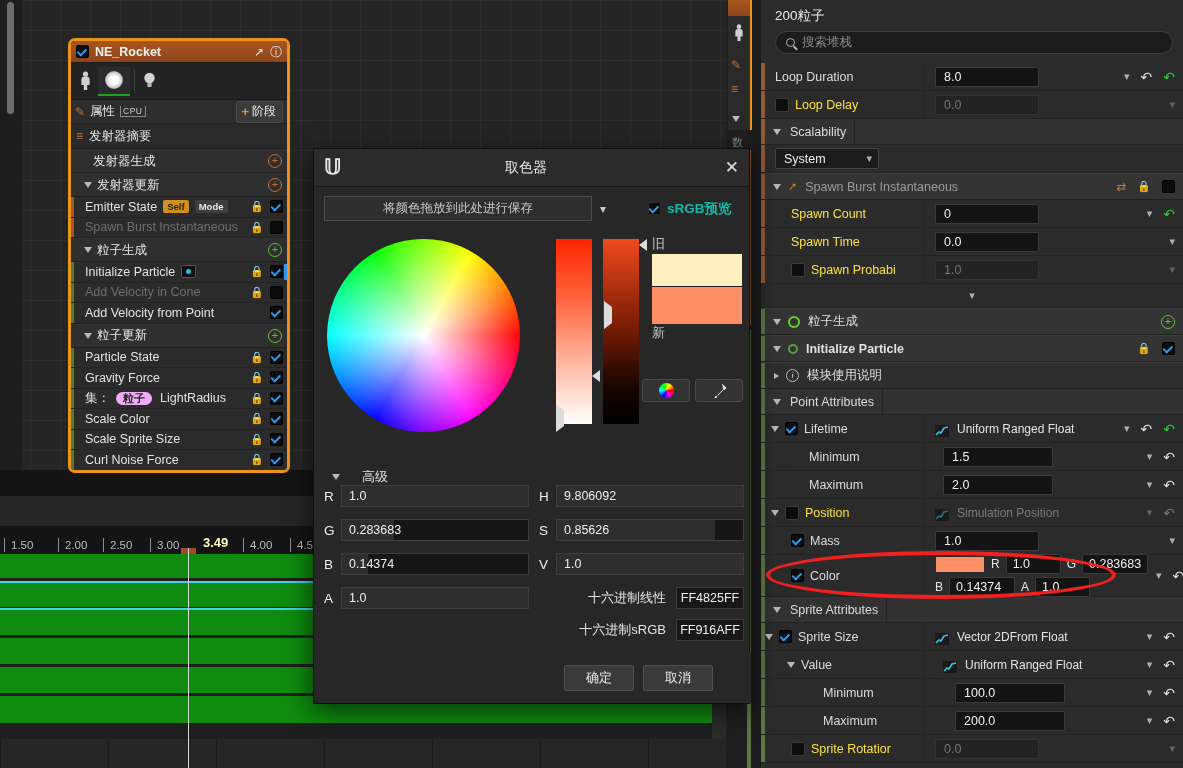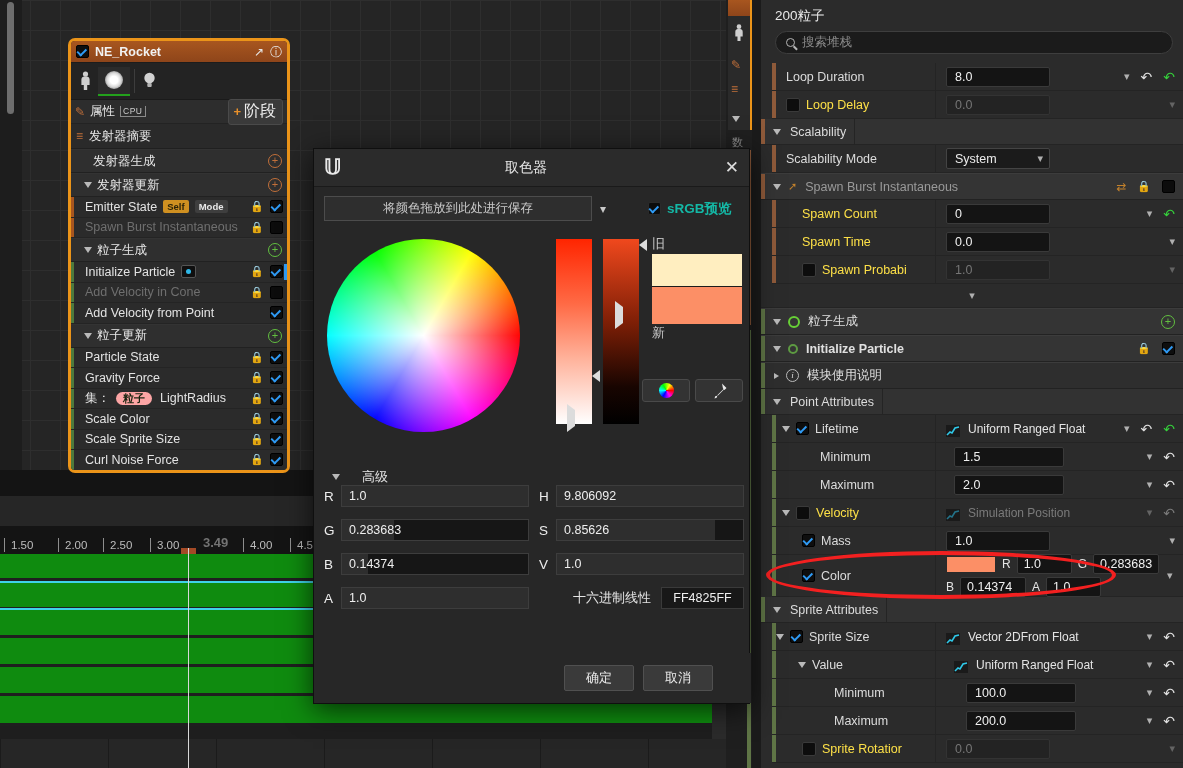--- a/index.html
+++ b/index.html
@@ -109,21 +109,21 @@
   .cpu-badge {
     color: #cfcfcf; font-size: 8.5px; border: 1px solid #8a8a8a;
     border-top: none; padding: 0 2px; letter-spacing: .5px;
   }
   .stage-btn {
     margin-left: auto; display: flex; align-items: center; gap: 3px;
     background: #3a3a3a; border: 1px solid #4a4a4a; border-radius: 3px;
     padding: 1px 6px 2px 4px;
   }
   .stage-btn .plus { color: #e8902a; font-size: 13px; font-weight: bold; line-height: 1; }
-  .stage-btn .lbl { color: #ececec; font-size: 16px; }
+  .stage-btn .lbl { color: #ececec; font-size: 12px; }
   .row-summary {
     height: 25px; display: flex; align-items: center; gap: 7px;
     padding: 0 5px; background: #2a2a2a; border-bottom: 1px solid #202020;
   }
   .list-ico { color: #c2703a; font-size: 12px; letter-spacing: -1px; }
   .row-group {
     height: 24px; display: flex; align-items: center; gap: 5px;
     padding: 0 5px 0 13px; background: #2f2f2f;
     border-bottom: 1px solid #212121; border-top: 1px solid #333;
   }
@@ -153,21 +153,21 @@
   }
   .row-mod .accent.green { background: #4e7a3c; }
   .mod-label { color: #e3e3e3; font-size: 12.5px; margin-left: 5px; }
   .mod-label.dim { color: #6f6f6f; }
   .pill {
     font-size: 9.5px; font-weight: bold; border-radius: 2px;
     padding: 1px 4px; line-height: 11px;
   }
   .pill.self { background: #cf9021; color: #2b2208; }
   .pill.once { background: #3e3e3e; color: #e8e8e8; }
-  .pill.lizi { background: #fca5a5; color: #17230e; border-radius: 8px; padding: 1px 7px; font-size: 11px; }
+  .pill.lizi { background: #f0abfc; color: #17230e; border-radius: 8px; padding: 1px 7px; font-size: 11px; }
   .dot-badge {
     width: 15px; height: 13px; background: #0f0f0f; border: 1px solid #555;
     border-radius: 2px; display: flex; align-items: center; justify-content: center;
   }
   .dot-badge::after { content: ""; width: 5px; height: 5px; border-radius: 50%; background: #2fb8e8; }
   .lock { margin-left: auto; color: #6e6e6e; font-size: 11px; }
   .bluebar { position: absolute; right: 0px; top: 2px; width: 3px; height: 16px; background: #2f9bf5; }
 
   
   .timeline {
@@ -177,21 +177,21 @@
   .tl-ruler {
     position: absolute; left: 0; top: 0; width: 752px; height: 28px;
     background: #141414;
   }
   .tl-tick {
     position: absolute; top: 12px; color: #bdbdbd; font-size: 11.5px;
     padding-left: 6px; border-left: 1px solid #8e8e8e; height: 14px;
     line-height: 14px;
   }
   .tl-playhead-lbl {
-    position: absolute; color: #737373; font-size: 13px; font-weight: bold;
+    position: absolute; color: #fef9c3; font-size: 13px; font-weight: bold;
     top: 9px; left: 203px;
   }
   .tl-playhead-marker {
     position: absolute; left: 181px; top: 22px; width: 15px; height: 19px;
     background: #a44a26;
     clip-path: polygon(0 0, 100% 0, 100% 62%, 50% 100%, 0 62%);
   }
   .tl-playhead-line {
     position: absolute; left: 188px; top: 22px; width: 1px; height: 220px;
     background: #d8d8d8;
@@ -336,21 +336,21 @@
   }
   .g-h { background: linear-gradient(to right, #ff0000, #ffff00, #00ff00, #00ffff, #0000ff, #ff00ff, #ff0000); }
   .g-s { background: linear-gradient(to right, #ffffff, #ffb9a6, #f6431a); }
   .g-v { background: linear-gradient(to right, #000000, #3a0d02, #8a2407, #f6451a); }
   .hexrow {
     display: flex; align-items: center; justify-content: flex-end; gap: 10px;
     margin-top: 0;
   }
   .hex-lbl { color: #e4e4e4; font-size: 13px; }
   .hex-box {
-    width: 83px; height: 22px; background: #181818; border: 1px solid #3a3a3a;
+    width: 68px; height: 22px; background: #181818; border: 1px solid #3a3a3a;
     color: #efefef; font-size: 12.5px; display: flex; align-items: center;
     justify-content: center;
   }
   .cp-footer {
     position: absolute; left: 0; bottom: 0; width: 437px; height: 50px;
     display: flex; align-items: center; justify-content: flex-end; gap: 9px;
     padding-right: 38px; background: #272727;
   }
   .cp-btn {
     width: 70px; height: 26px; background: #3a3a3a; border: 1px solid #505050;
@@ -374,21 +374,21 @@
     position: relative; flex: 0 0 auto;
   }
   .mag::after {
     content: ""; position: absolute; right: -4px; bottom: -3px;
     width: 5px; height: 1.6px; background: #b5b5b5; transform: rotate(45deg);
   }
   .rp-search span { color: #8a8a8a; font-size: 12.5px; }
   .rp-rows { margin-top: 9px; }
   .r {
     display: flex; align-items: center; height: 28px;
-    border-bottom: 1px solid #242424; position: relative; margin-left: 11px;
+    border-bottom: 1px solid #242424; position: relative;
   }
   .r .lbar { width: 4px; height: 100%; flex: 0 0 auto; }
   .lbar.brown { background: #8e5a3a; }
   .lbar.olive { background: #5f7546; }
   .r-name {
     width: 160px; flex: 0 0 auto; color: #dcdcdc; font-size: 12.5px;
     display: flex; align-items: center; gap: 6px; height: 100%;
     border-right: 1px solid #242424; padding-left: 10px;
   }
   .r-name.dim { color: #fde047; }
@@ -733,21 +733,20 @@
 
       <div class="sect">
         <span class="lbar brown"></span>
         <span class="tri down" style="margin-left:8px"></span>
         <span class="sect-txt">Scalability</span>
         <span class="sect-body"></span>
       </div>
 
       <div class="r">
         <span class="lbar brown"></span>
-        <span class="r-name">Scalability Mode</span>
         <span class="r-val">
           <span class="sel">
             <span>System</span>
             <span class="cv">▾</span>
           </span>
         </span>
       </div>
 
       <div class="hdr">
         <span class="lbar brown"></span>
@@ -882,21 +881,21 @@
             <span class="undo">↶</span>
           </span>
         </span>
       </div>
 
       <div class="r">
         <span class="lbar olive"></span>
         <span class="r-name dim" style="padding-left:6px">
           <span class="tri down"></span>
           <span class="blk-chk"></span>
-          <span>Velocity</span>
+          <span>Position</span>
         </span>
         <span class="r-val">
           <span class="curve-ico">
             <svg width="14" height="12" viewBox="0 0 14 12">
                 <rect width="14" height="12" fill="#1a1a1a"></rect>
                 <polyline points="1,10 4,7 6,8 9,3 13,2" fill="none" stroke="#23738a" stroke-width="1.6"></polyline>
               </svg>
           </span>
           <span class="tag" style="color:#7b7b7b">Simulation Position</span>
           <span class="r-icons">
@@ -1168,20 +1167,24 @@
                   <span class="fld-fill" style="width:100%"></span>
                   <span class="fld-txt">1.0</span>
                 </span>
                 <span class="fld-grad g-v"></span>
               </span>
             </div>
             <div class="hexrow">
               <span class="hex-lbl">十六进制线性</span>
               <span class="hex-box">FF4825FF</span>
             </div>
+            <div class="hexrow" style="margin-top:10px">
+              <span class="hex-lbl">十六进制sRGB</span>
+              <span class="hex-box">FF916AFF</span>
+            </div>
           </div>
         </div>
       </div>
     </div>
 
     <div class="cp-footer">
       <span class="cp-btn">确定</span>
       <span class="cp-btn">取消</span>
     </div>
   </div>

